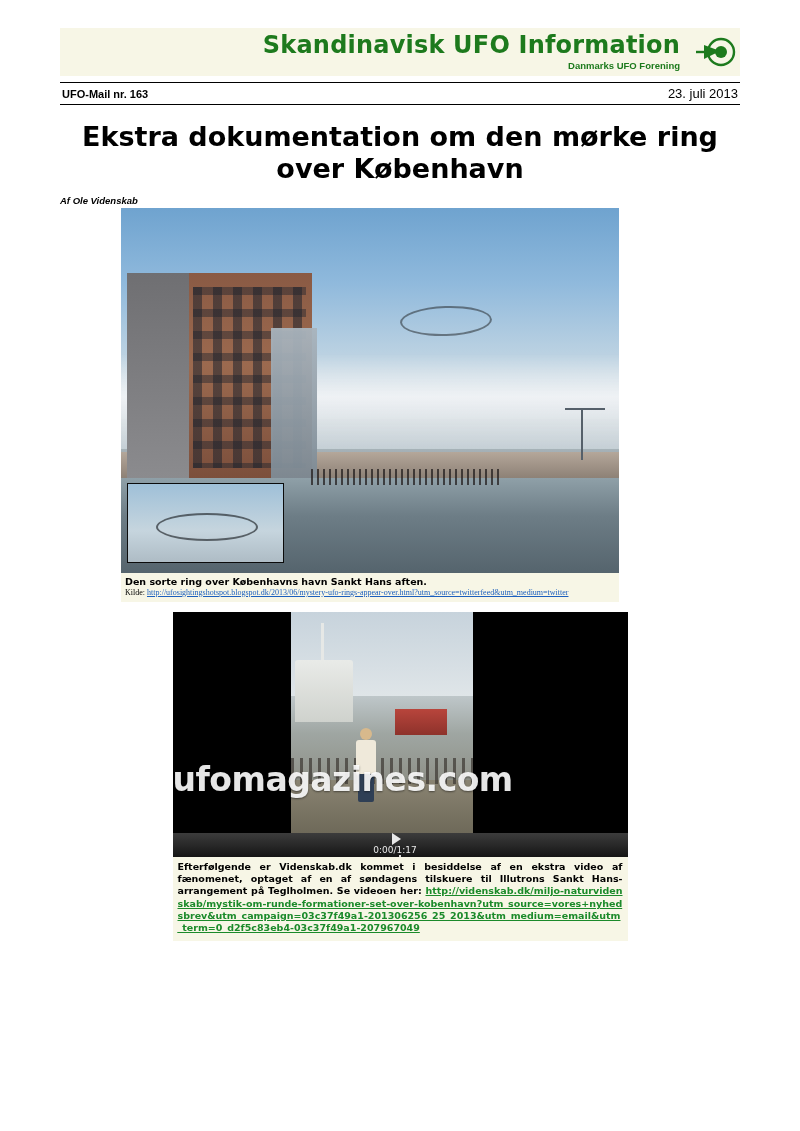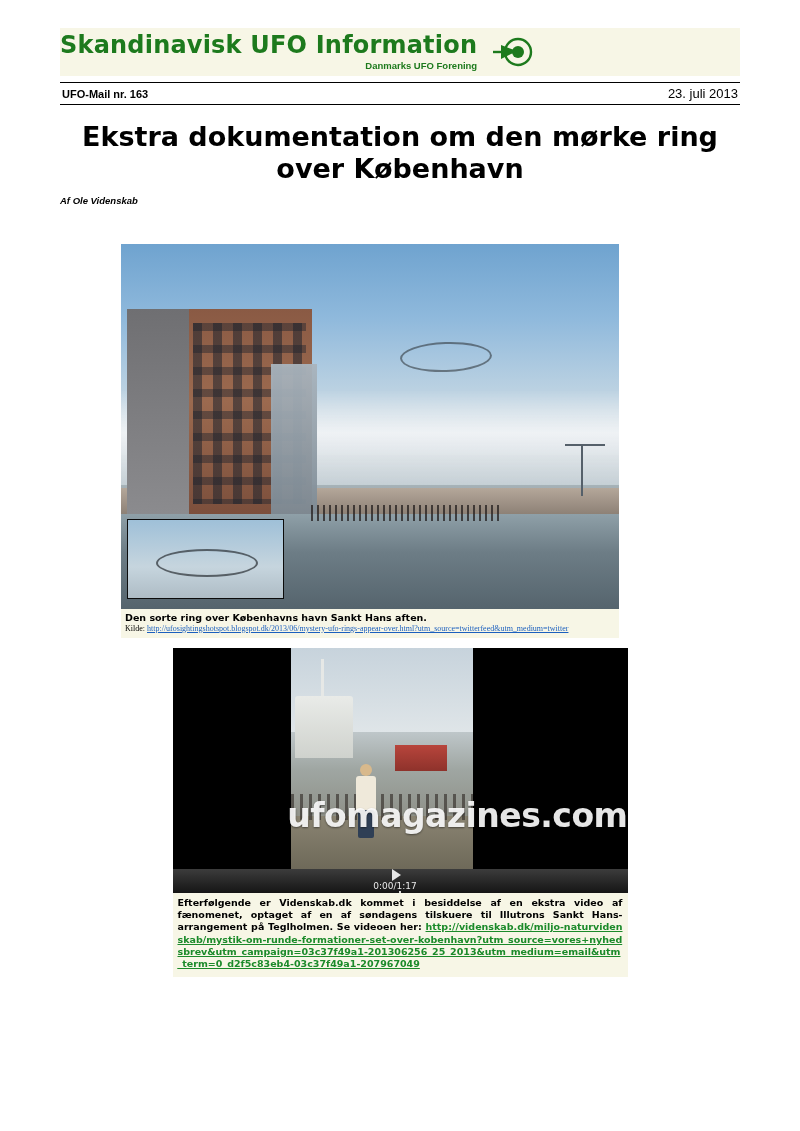--- a/index.html
+++ b/index.html
@@ -23,21 +23,21 @@
     position: relative;
   }
 
   
   .masthead {
     margin: 28px 60px 0 60px;
     height: 48px;
     background: #f7f6e6;
     display: flex;
     align-items: center;
-    justify-content: flex-start;
+    justify-content: flex-end;
     position: relative;
   }
   .masthead-inner {
     display: flex;
     align-items: center;
     gap: 14px;
   }
   .masthead-text {
     text-align: right;
   }
@@ -93,21 +93,20 @@
   }
 
   
   .fig1-wrap {
     margin: 2px 0 0 0;
     display: flex;
     justify-content: center;
   }
   .fig1 {
     width: 558px;
-    margin-top: 36px;
   }
   .photo1 {
     width: 498px;
     height: 365px;
     position: relative;
     overflow: hidden;
     background: linear-gradient(to bottom, #5c92c4 0%, #7fb0d6 22%, #a8c8e0 40%, #cfd8dd 52%, #b9c3c8 60%, #9aa7ad 70%, #7d8b92 100%);
   }
   
   .sky {
@@ -263,21 +262,21 @@
     width: 26px; height: 74px;
   }
   .vs-person .head { position:absolute; left: 7px; top:0; width:12px; height:12px; border-radius:50%; background:#d8b98c; }
   .vs-person .body { position:absolute; left: 3px; top: 12px; width: 20px; height: 36px; background:#efe9da; border-radius:3px; }
   .vs-person .legs { position:absolute; left: 5px; top: 46px; width: 16px; height: 28px; background:#2f3f55; border-radius:2px; }
 
   .watermark {
     position:absolute;
     left:0; right:0;
     top: 148px;
-    text-align:right;
+    text-align:left;
     font-size: 33px;
     font-weight: bold;
     color: rgba(255,255,255,0.9);
     font-family: "DejaVu Sans", sans-serif;
     letter-spacing: -0.5px;
     text-shadow: 0 1px 2px rgba(0,0,0,0.45);
   }
   .vbar {
     position:absolute; left:0; right:0; bottom:0; height: 24px;
     background: linear-gradient(to bottom,#3c3c3c,#151515);

